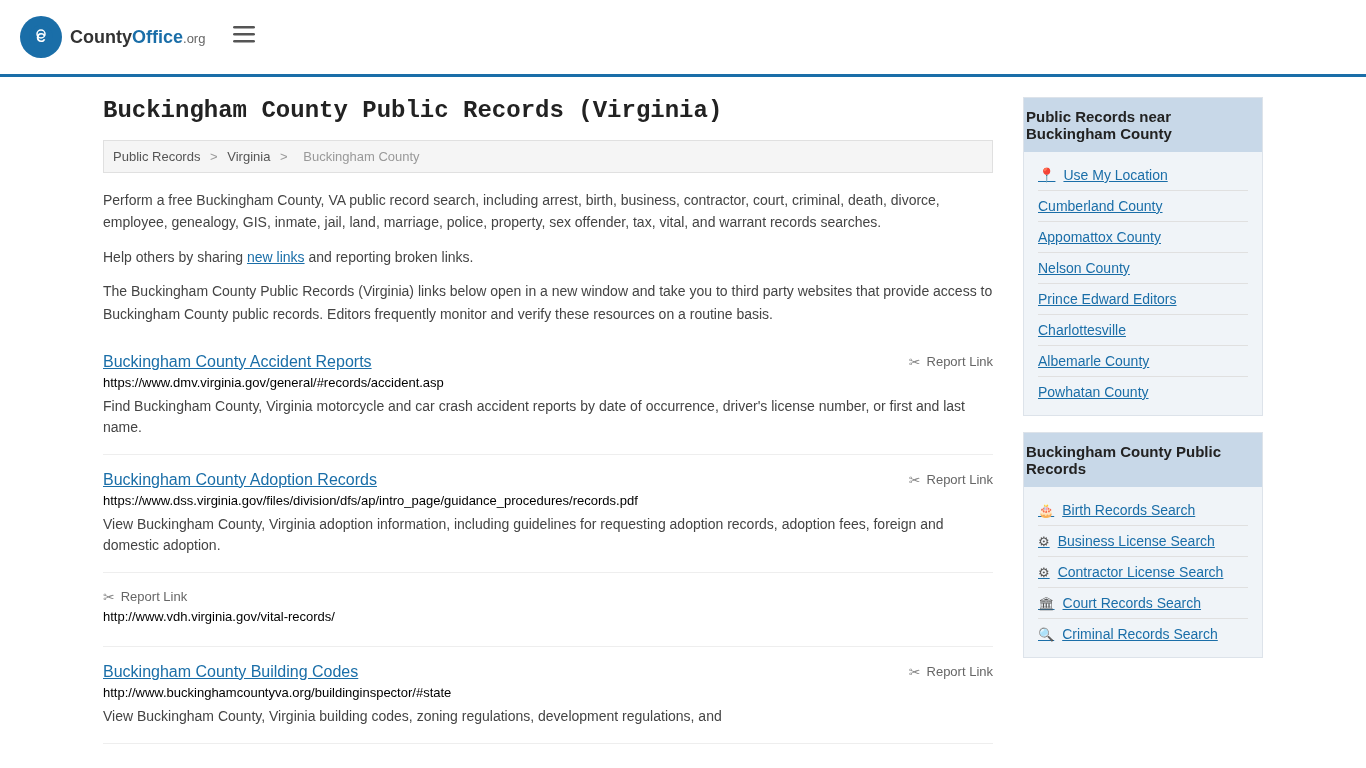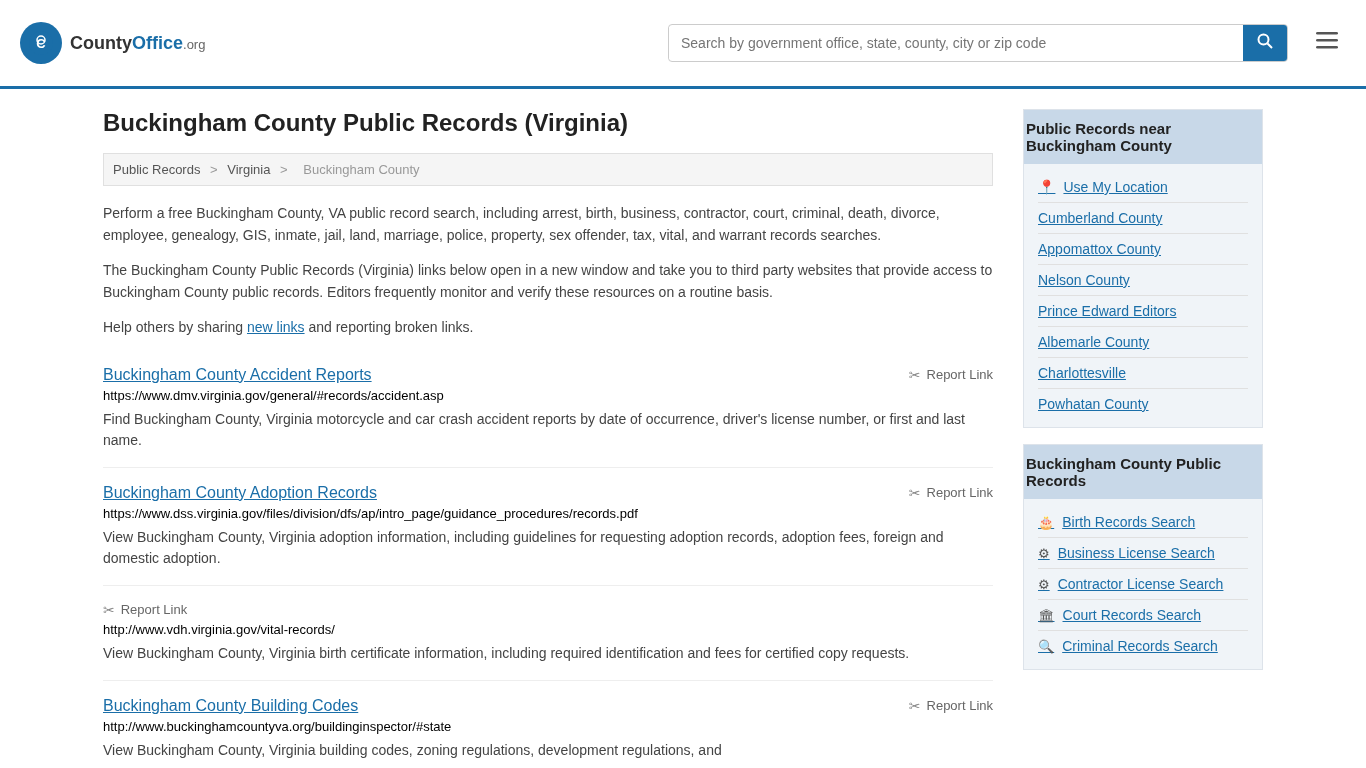--- a/index.html
+++ b/index.html
@@ -2,21 +2,21 @@
 <html><head>
   <meta charset="utf-8">
   <style>
     * { margin: 0; padding: 0; box-sizing: border-box; }
     body { font-family: Arial, sans-serif; font-size: 14px; color: #333; background: #fff; }
 
     
     .header {
       background: #fff;
       border-bottom: 3px solid #1a6ea8;
-      padding: 22px 20px;
+      padding: 16px 20px;
       display: flex;
       align-items: center;
       gap: 20px;
     }
     .logo-area {
       display: flex;
       align-items: center;
       gap: 8px;
       text-decoration: none;
     }
@@ -78,20 +78,21 @@
 
     
     .main-content {
       flex: 1;
     }
     .page-title {
       font-size: 24px;
       font-weight: bold;
       color: #222;
       margin-bottom: 16px;
+      font-family: Liberation Mono, monospace;
     }
     .breadcrumb {
       background: #f5f5f5;
       padding: 8px 9px;
       border: 1px solid #e0e0e0;
       margin-bottom: 16px;
       font-size: 13px;
       color: #555;
     }
     .breadcrumb a { color: #555; text-decoration: none; }
@@ -208,29 +209,20 @@
         <circle cx="13" cy="13" r="12" fill="#1a6ea8"></circle>
         <text x="13" y="18" text-anchor="middle" fill="white" font-size="13" font-weight="bold">C</text>
         <circle cx="13" cy="10" r="4" fill="none" stroke="white" stroke-width="1.5"></circle>
       </svg>
     </div>
     <div>
       <span style="font-size:18px; font-weight:bold; color:#333;">County</span><span style="font-size:18px; font-weight:bold; color:#1a6ea8;">Office</span><span style="font-size:13px; color:#666;">.org</span>
     </div>
   </div>
 
-  <div class="search-area">
-    <input class="search-input" type="text" placeholder="Search by government office, state, county, city or zip code" style="">
-    <button class="search-btn">
-      <svg width="16" height="16" viewBox="0 0 16 16" fill="white">
-        <circle cx="6.5" cy="6.5" r="5" stroke="white" stroke-width="2" fill="none"></circle>
-        <line x1="10.5" y1="10.5" x2="15" y2="15" stroke="white" stroke-width="2"></line>
-      </svg>
-    </button>
-  </div>
   <button class="menu-btn">
     <svg width="22" height="18" viewBox="0 0 22 18" fill="#555">
       <rect y="0" width="22" height="2.5" rx="1.5"></rect>
       <rect y="7" width="22" height="2.5" rx="1.5"></rect>
       <rect y="14" width="22" height="2.5" rx="1.5"></rect>
     </svg>
   </button>
 </header>
 
 <div class="container">
@@ -241,24 +233,24 @@
 
     <div class="breadcrumb">
       <a href="#">Public Records</a>
       <span> &gt; </span>
       <a href="#">Virginia</a>
       <span> &gt; </span>
       <span>Buckingham County</span>
     </div>
 
     <p class="intro-text">Perform a free Buckingham County, VA public record search, including arrest, birth, business, contractor, court, criminal, death, divorce, employee, genealogy, GIS, inmate, jail, land, marriage, police, property, sex offender, tax, vital, and warrant records searches.</p>
-    <p class="intro-text">The Buckingham County Public Records (Virginia) links below open in a new window and take you to third party websites that provide access to Buckingham County public records. Editors frequently monitor and verify these resources on a routine basis.</p>
     <p class="intro-text">
       <span>Help others by sharing </span><a class="new-links" href="#">new links</a><span> and reporting broken links.</span>
     </p>
+    <p class="intro-text">The Buckingham County Public Records (Virginia) links below open in a new window and take you to third party websites that provide access to Buckingham County public records. Editors frequently monitor and verify these resources on a routine basis.</p>
 
     <div id="records-container">
         <div class="record-entry">
       <div class="record-header">
         <a class="record-title" href="#">Buckingham County Accident Reports</a>
         <div class="report-link">
           <span class="report-icon">✂</span>
           <span>Report Link</span>
         </div>
       </div>
@@ -277,21 +269,20 @@
       <div class="record-desc">View Buckingham County, Virginia adoption information, including guidelines for requesting adoption records, adoption fees, foreign and domestic adoption.</div>
     </div>
         <div class="record-entry">
       <div class="record-header">
         <div class="report-link">
           <span class="report-icon">✂</span>
           <span>Report Link</span>
         </div>
       </div>
       <div class="record-url">http://www.vdh.virginia.gov/vital-records/</div>
-      <div class="record-desc">View Buckingham County, Virginia birth certificate information, including required identification and fees for certified copy requests.</div>
     </div>
         <div class="record-entry">
       <div class="record-header">
         <a class="record-title" href="#">Buckingham County Building Codes</a>
         <div class="report-link">
           <span class="report-icon">✂</span>
           <span>Report Link</span>
         </div>
       </div>
       <div class="record-url">http://www.buckinghamcountyva.org/buildinginspector/#state</div>
@@ -308,22 +299,22 @@
       <div class="sidebar-section-body">
         <div class="sidebar-link">
           <span class="location-pin">📍</span>
           <span>Use My Location</span>
         </div>
         <div id="nearby-links-container">
             <div class="sidebar-link">Cumberland County</div>
             <div class="sidebar-link">Appomattox County</div>
             <div class="sidebar-link">Nelson County</div>
             <div class="sidebar-link">Prince Edward Editors</div>
+            <div class="sidebar-link">Charlottesville</div>
             <div class="sidebar-link">Albemarle County</div>
-            <div class="sidebar-link">Charlottesville</div>
             <div class="sidebar-link">Powhatan County</div>
           </div>
       </div>
     </div>
 
     <div class="sidebar-section">
       <div class="sidebar-section-title">Buckingham County Public Records</div>
       <div class="sidebar-section-body">
         <div id="local-links-container">
             <div class="sidebar-link-plain">

